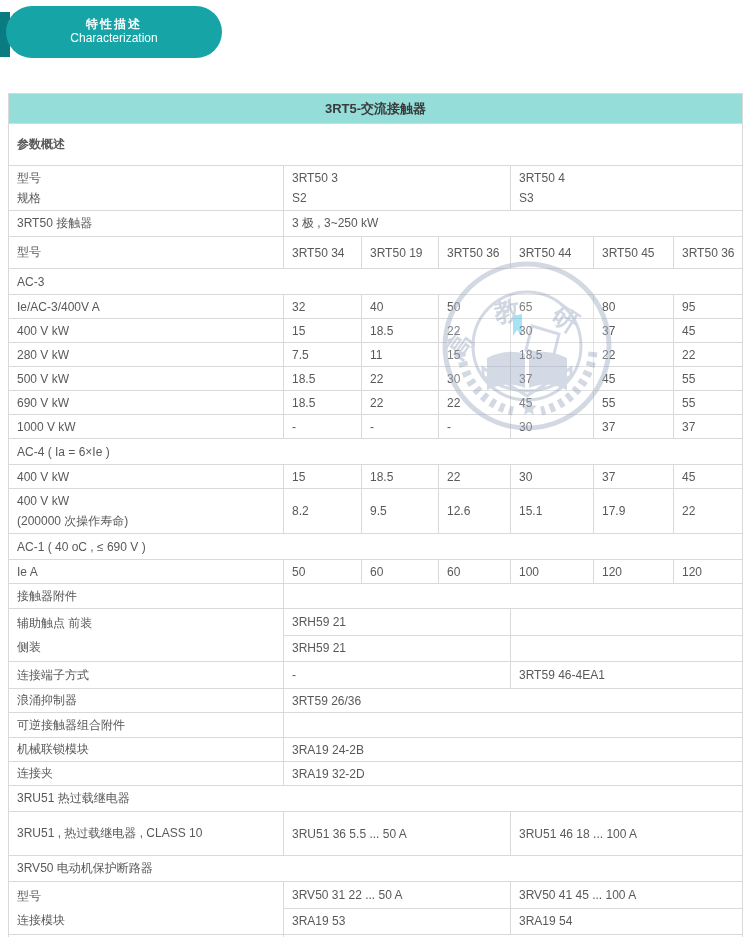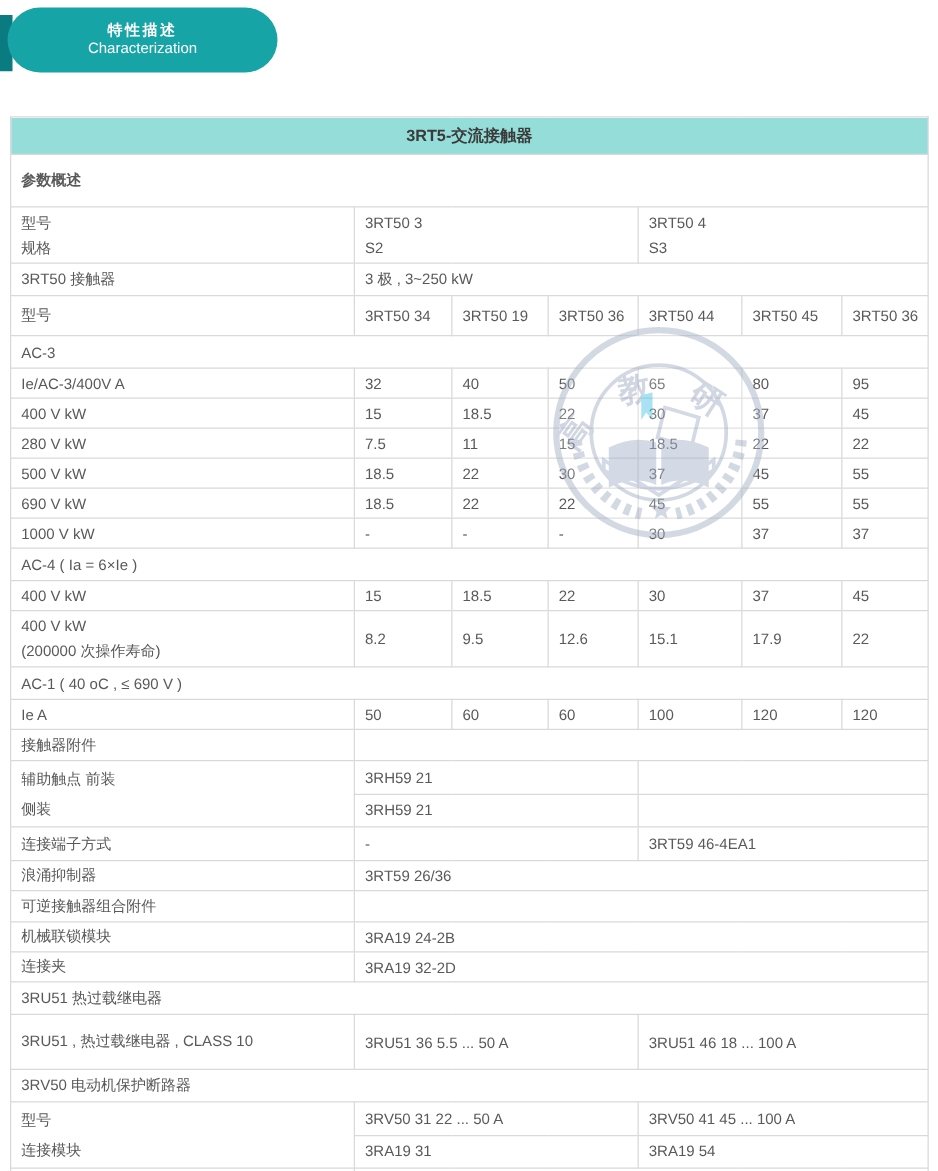--- a/index.html
+++ b/index.html
@@ -234,21 +234,21 @@
         </tr>
         <tr>
           <td rowspan="2" class="stack">
             <div>型号</div>
             <div>连接模块</div>
           </td>
           <td colspan="3">3RV50 31 22 ... 50 A</td>
           <td colspan="3">3RV50 41 45 ... 100 A</td>
         </tr>
         <tr>
-          <td colspan="3">3RA19 31</td>
+          <td colspan="3">3RA19 53</td>
           <td colspan="3">3RA19 54</td>
         </tr>
         <tr style="height: 27px;">
           <td>连接端子方式</td>
           <td colspan="6">螺钉接线端子</td>
         </tr>
       </tbody>
   </table>
 </div>
 

